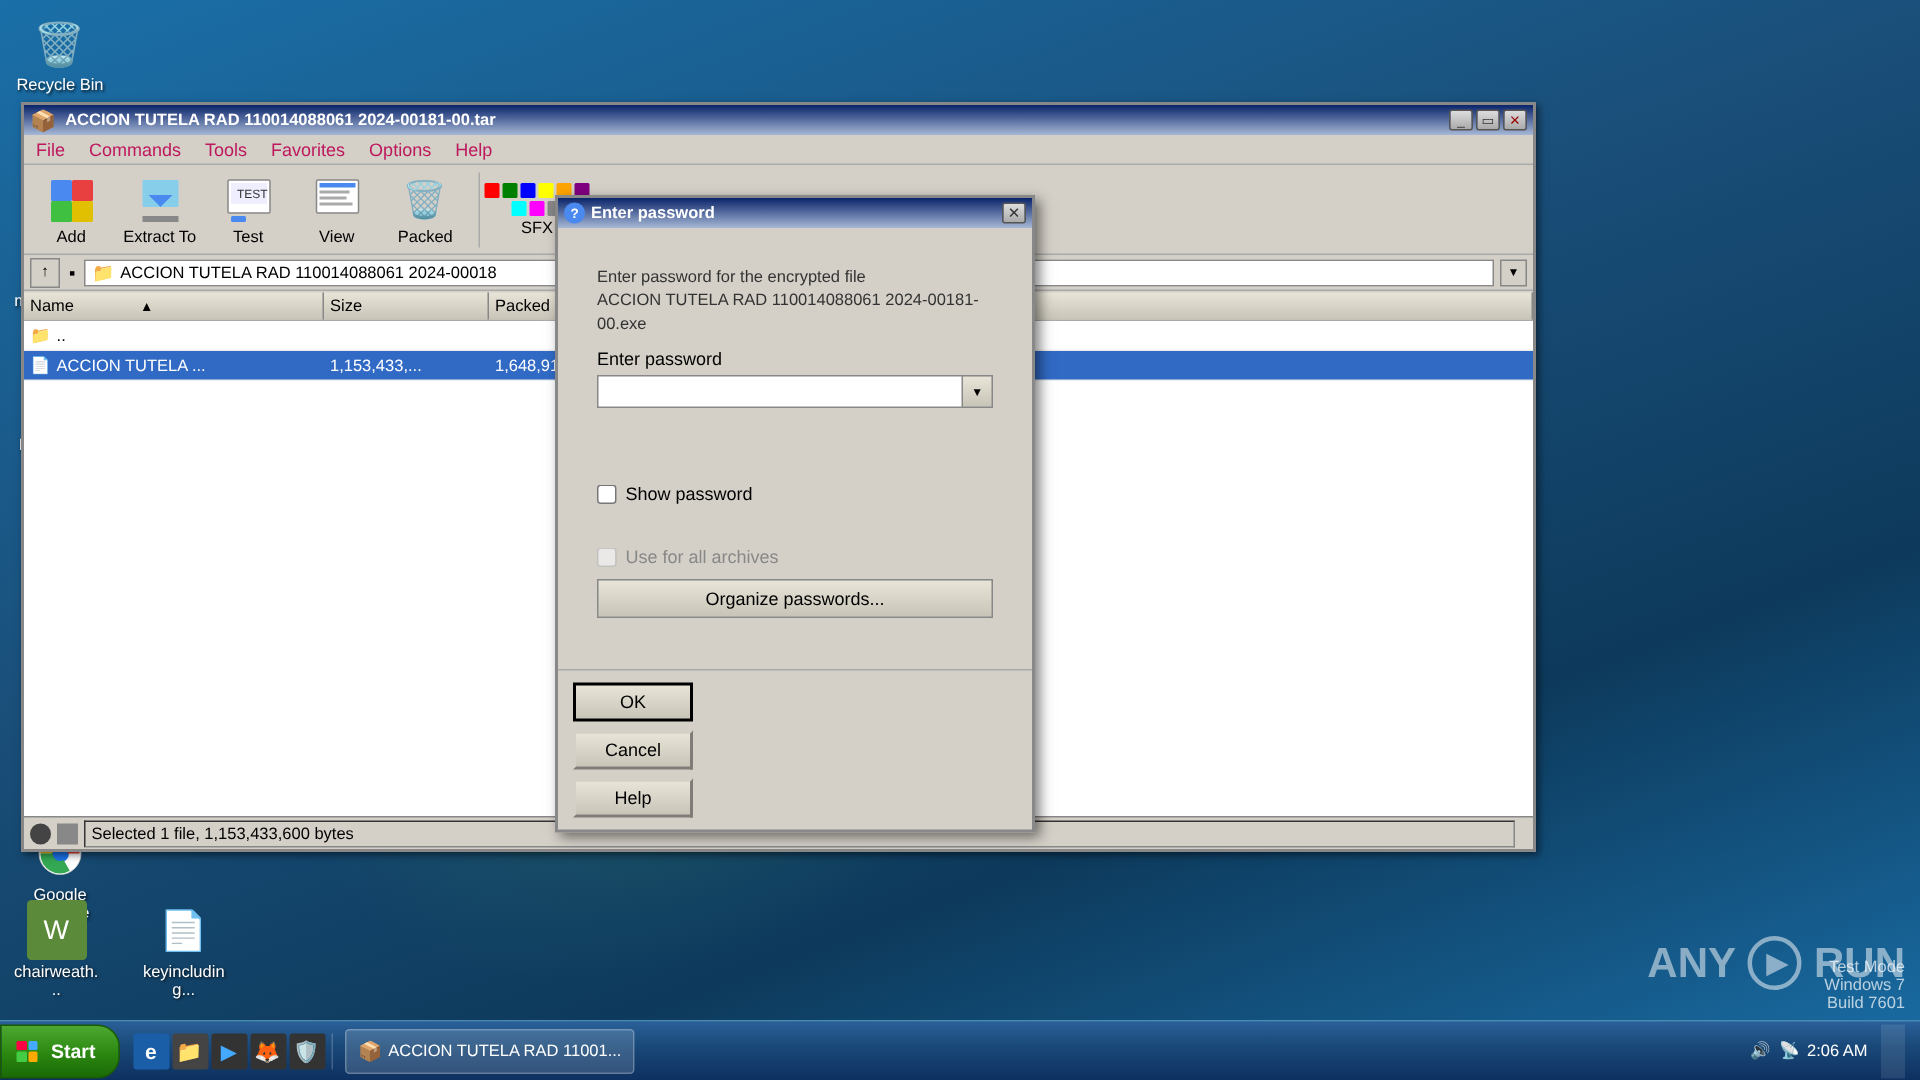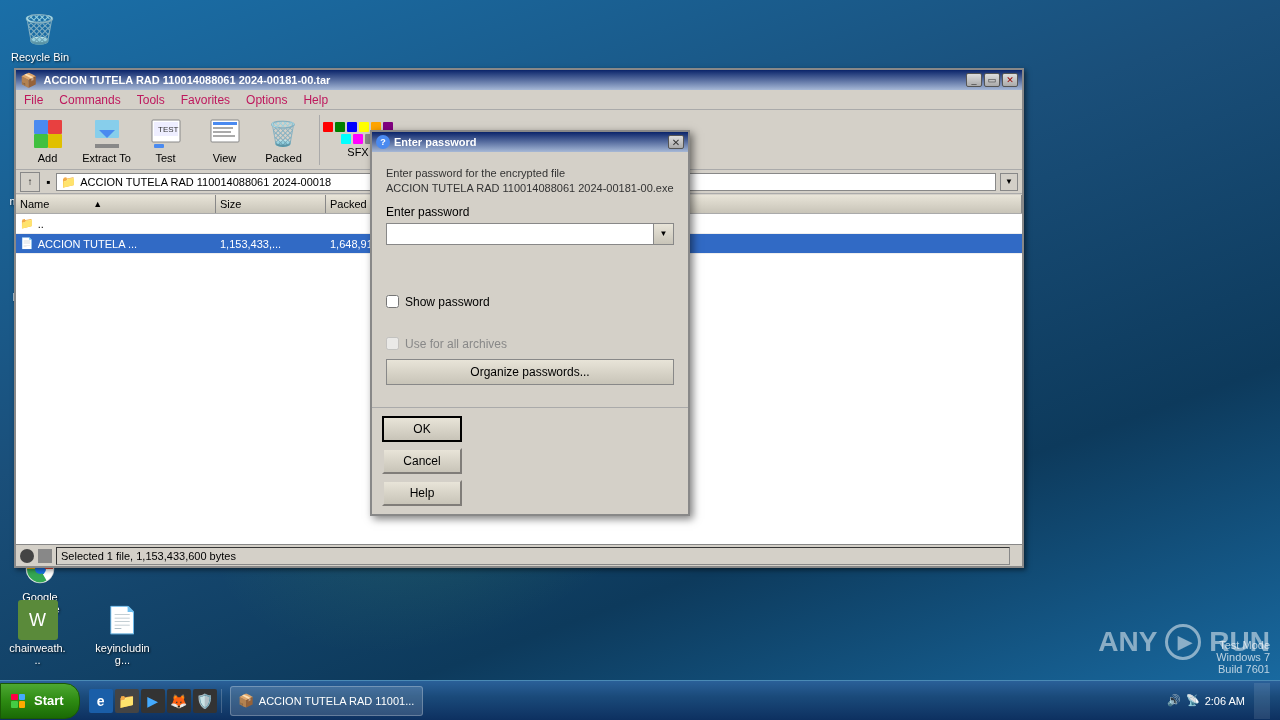--- a/index.html
+++ b/index.html
@@ -339,21 +339,21 @@
       border: 1px solid #555;
       border-radius: 2px;
       display: flex;
       align-items: center;
       justify-content: center;
       font-size: 10px;
       cursor: pointer;
       color: #333;
     }
     .dialog-body {
-      padding: 14px;
+      padding: 26px;
     }
     .dialog-info {
       font-size: 11px;
       color: #333;
       margin-bottom: 8px;
       line-height: 1.4;
     }
     .dialog-label {
       font-size: 12px;
       color: #000;

